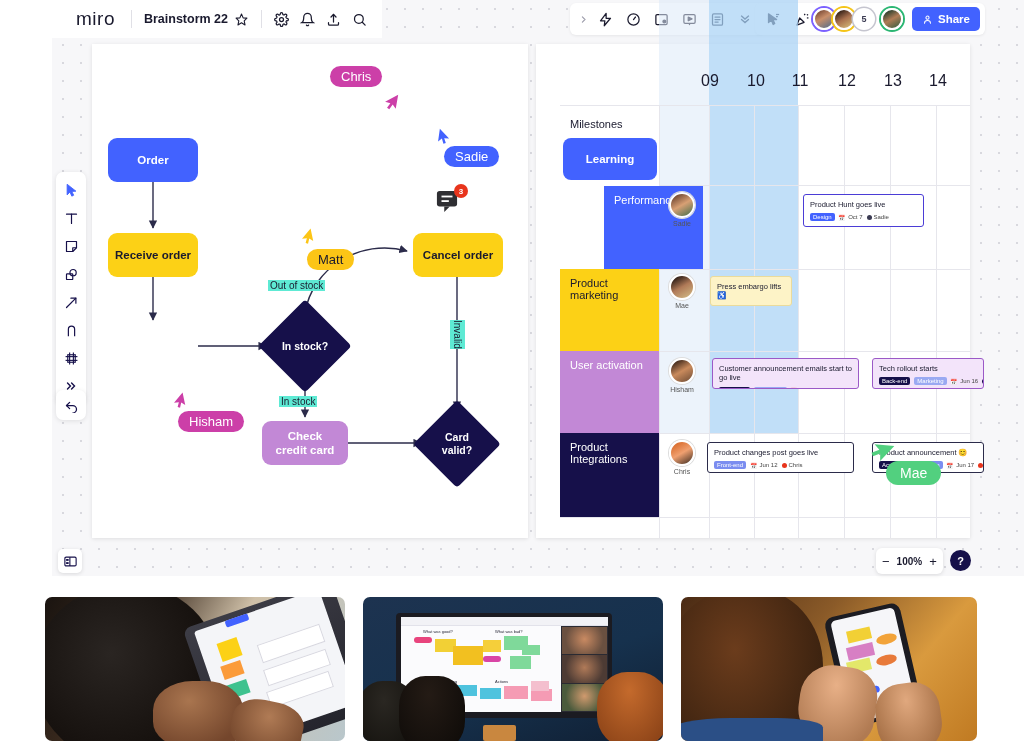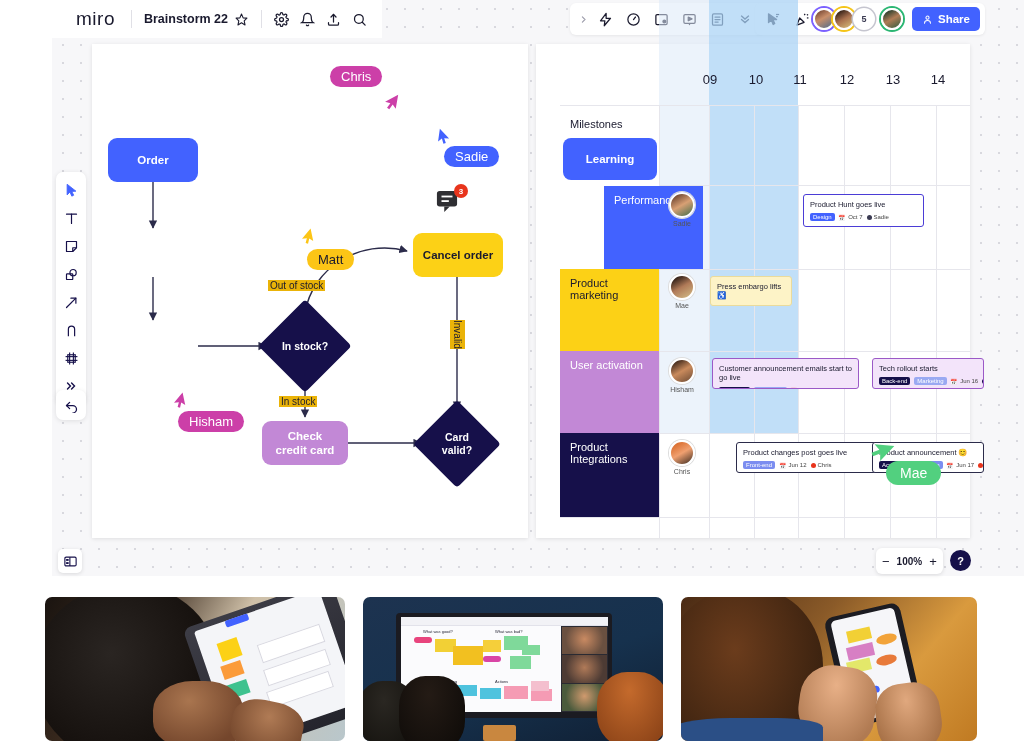--- a/index.html
+++ b/index.html
@@ -132,21 +132,21 @@
     position: absolute; left: 50%; top: 50%;
     transform: translate(-50%,-50%) rotate(-45deg);
     color:#fff; font-size: 10.5px; font-weight: bold; white-space: nowrap;
     text-align: center; line-height: 1.2;
   }
   #dia-instock { left: 272px; top: 313px; width: 66px; height: 66px; transform: rotate(45deg); border-radius: 4px; }
   #dia-card    { left: 426px; top: 413px; width: 62px; height: 62px; transform: rotate(45deg); border-radius: 4px; }
 
   .edge-label {
     position: absolute; font-size: 10px; color: #1a1a2e;
-    background: #eab308; padding: 0 2px; white-space: nowrap;
+    background: #5eead4; padding: 0 2px; white-space: nowrap;
   }
   .edge-label.vert { writing-mode: vertical-rl; }
 
   
   .cursor { position: absolute; }
   .cursor .pill {
     position: absolute; border-radius: 12px; padding: 3px 11px;
     font-size: 13px; color: #fff; white-space: nowrap;
   }
   .cursor svg { position: absolute; }
@@ -155,21 +155,21 @@
   .comment {
     position: absolute; left: 436px; top: 190px; cursor: pointer;
   }
   .comment-badge {
     position: absolute; left: 18px; top: -6px; width: 14px; height: 14px;
     border-radius: 50%; background: #e8341c; color: #fff;
     font-size: 8px; font-weight: bold;
     display: flex; align-items: center; justify-content: center;
   }
   .tl-tick {
-    position: absolute; font-size: 13px; color: #1a1a2e; top: 72px;
+    position: absolute; font-size: 16px; color: #1a1a2e; top: 72px;
     transform: translateX(-50%);
   }
   .tl-grid { position: absolute; left: 560px; top: 105px; width: 410px; height: 433px; }
   .tl-col {
     position: absolute; top: 0; bottom: 0; width: 1px; background: #e6e6ec;
   }
   .tl-highlight {
     position: absolute; top: 0; height: 433px; background: #a9d2f5; opacity: .72;
   }
   .tl-tint {
@@ -448,20 +448,21 @@
     <line x1="153" y1="182" x2="153" y2="228" stroke="#2b2b4a" stroke-width="1.4" marker-end="url(#ah)"></line>
     <line x1="153" y1="277" x2="153" y2="320" stroke="#2b2b4a" stroke-width="1.4" marker-end="url(#ah)"></line>
     <line x1="198" y1="346" x2="266" y2="346" stroke="#2b2b4a" stroke-width="1.4" marker-end="url(#ah)"></line>
     <path d="M305 313 C 312 268, 360 238, 407 251" stroke="#2b2b4a" stroke-width="1.4" fill="none" marker-end="url(#ah)"></path>
     <line x1="305" y1="379" x2="305" y2="417" stroke="#2b2b4a" stroke-width="1.4" marker-end="url(#ah)"></line>
     <line x1="348" y1="443" x2="421" y2="443" stroke="#2b2b4a" stroke-width="1.4" marker-end="url(#ah)"></line>
     <line x1="457" y1="277" x2="457" y2="409" stroke="#2b2b4a" stroke-width="1.4" marker-end="url(#ah)"></line>
   </svg>
 
   <div class="node n-order">Order</div>
+  <div class="node n-recv">Receive order</div>
   <div class="node n-cancel">Cancel order</div>
   <div class="node n-card" style="white-space:pre-line;">Check
 credit card</div>
 
   <div class="diamond" id="dia-instock">
     <span class="dlabel">In stock?</span>
   </div>
   <div class="diamond" id="dia-card">
     <span class="dlabel" style="white-space:pre-line;">Card
 valid?</span>
@@ -600,21 +601,21 @@
       <span class="tag" style="background:#16104a;">Back-end</span>
       <span class="tag" style="background:#9aa9f2;">Marketing</span>
       <span class="meta-txt">📅<span>Jun 12</span></span>
       <span class="meta-txt">
           <span class="meta-dot" style="background:#16104a;"></span>
           <span>Hisham</span>
         </span>
     </div>
   </div>
 
-  <div class="card" style="left:736px;top:442px;width:147px;height:31px;background:#fff;border:1.4px solid #2b2b4a;">
+  <div class="card" style="left:707px;top:442px;width:147px;height:31px;background:#fff;border:1.4px solid #2b2b4a;">
     <div class="card-title">Product changes post goes live</div>
     <div class="card-meta">
       <span class="tag" style="background:#7b8df0;">Front-end</span>
       <span class="meta-txt">📅<span>Jun 12</span></span>
       <span class="meta-txt">
           <span class="meta-dot" style="background:#e8341c;"></span>
           <span>Chris</span>
         </span>
     </div>
   </div>

